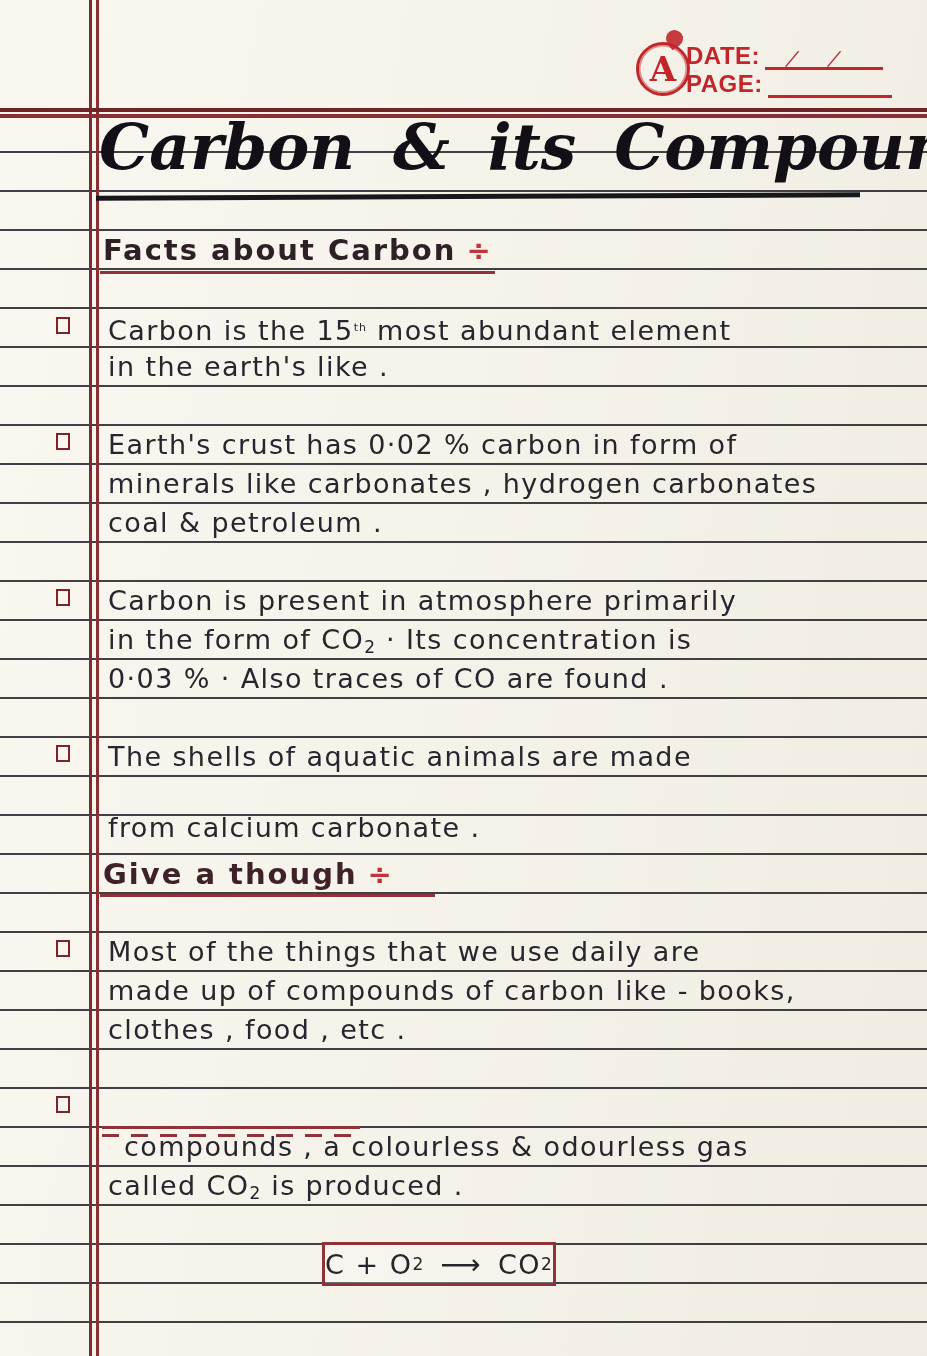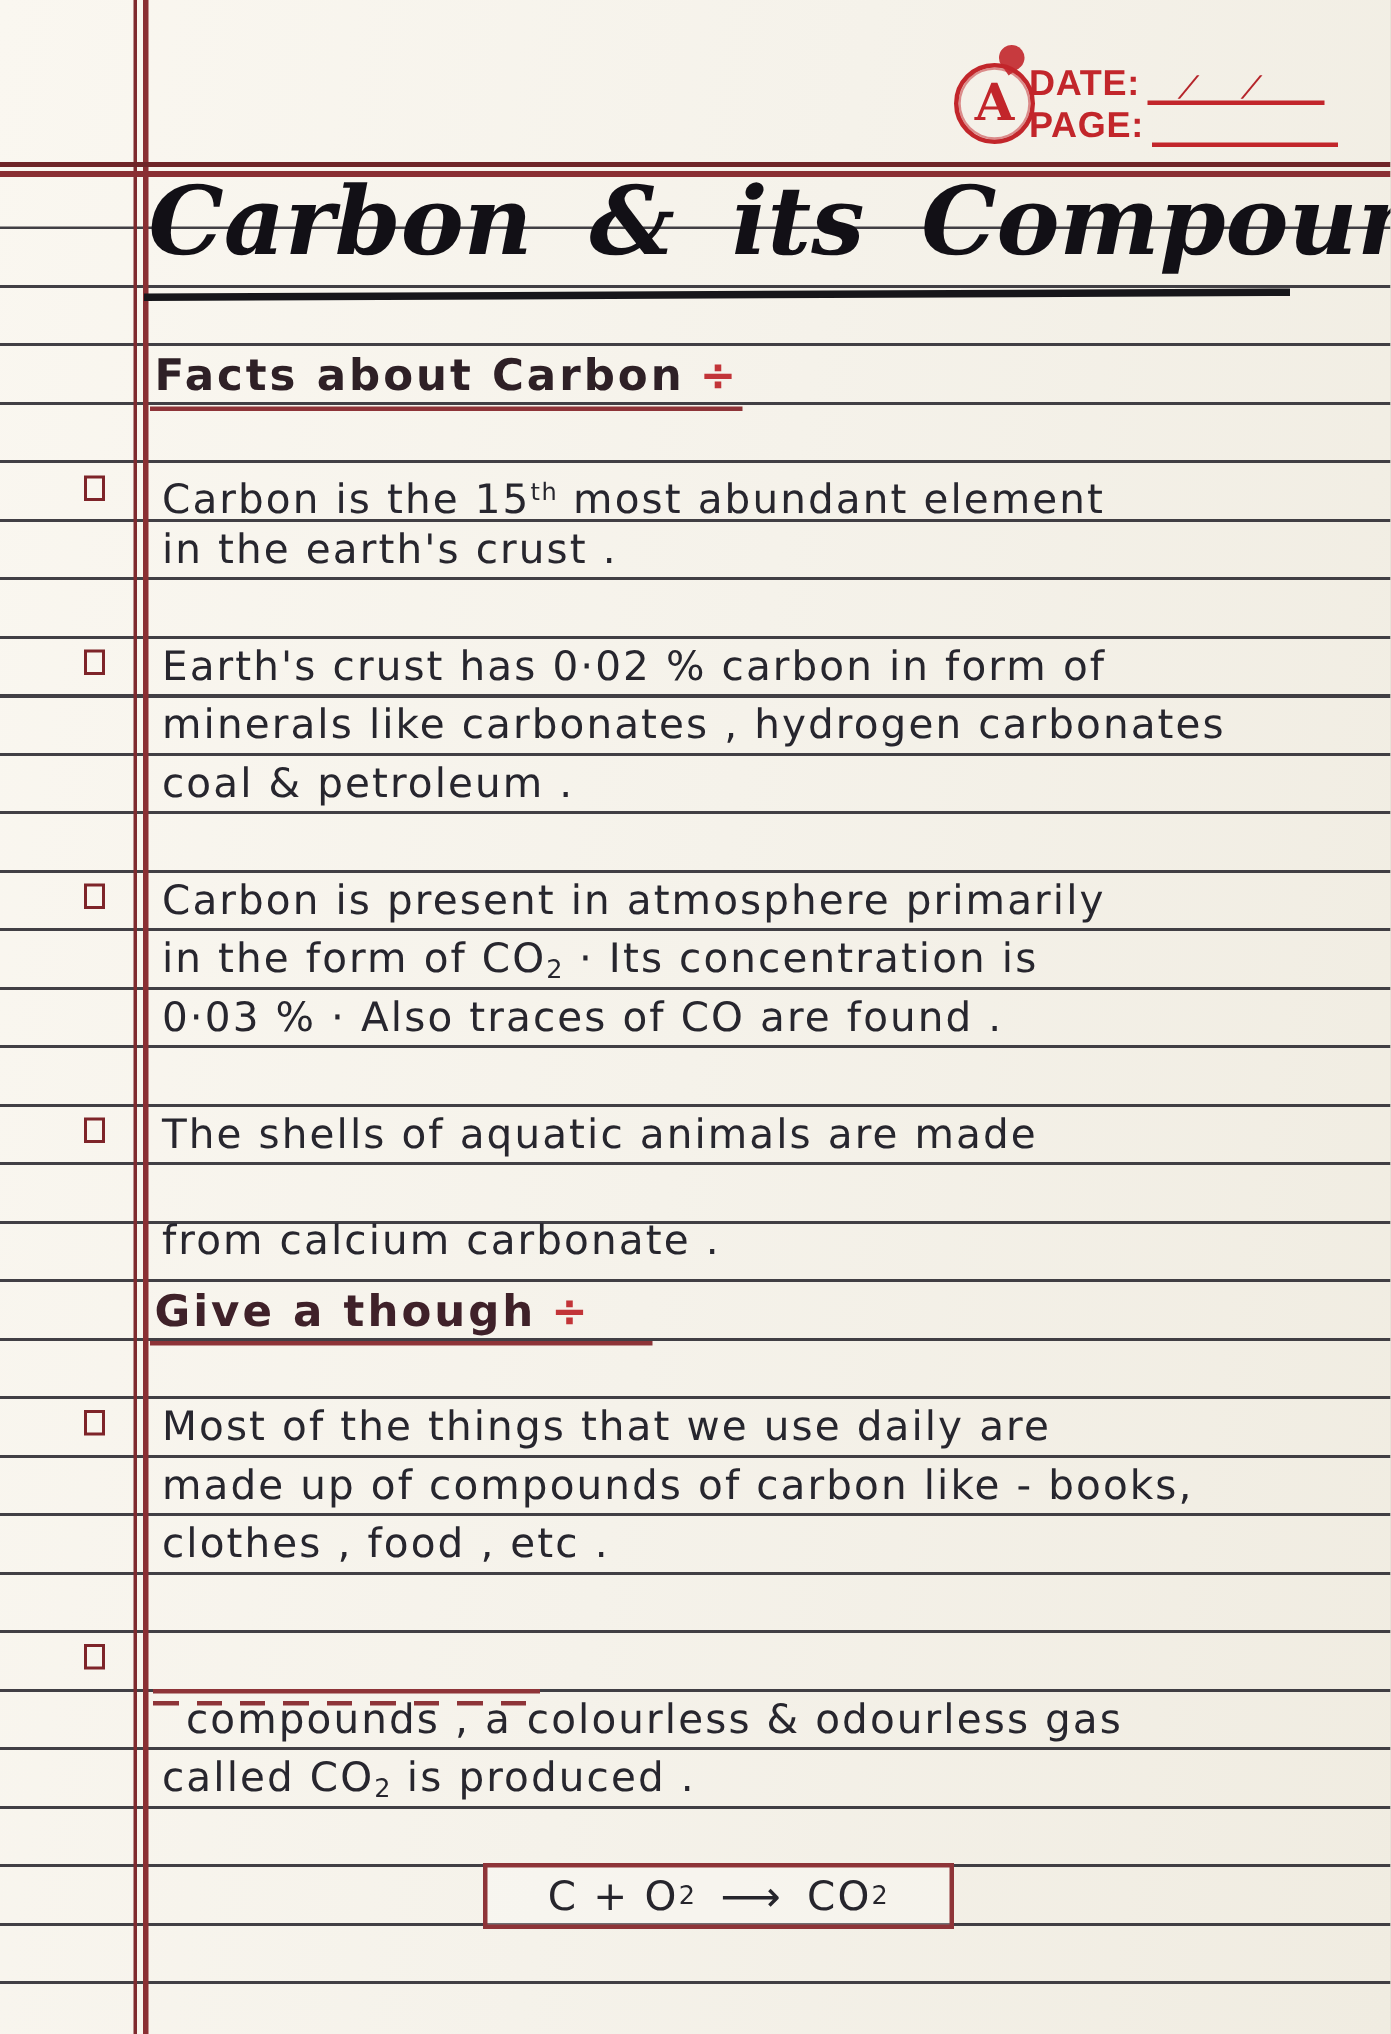--- a/index.html
+++ b/index.html
@@ -39,34 +39,34 @@
     font-style:italic; font-weight:bold; font-size:63px; color:#121016; letter-spacing:0px; word-spacing:16px;
     white-space:nowrap; }
   .title-underline { position:absolute; left:96px; top:194px; width:764px; height:4.5px; background:#17161a; transform:rotate(-0.25deg); }
 
   
   .row { position:absolute; left:108px; height:39px; line-height:40px; white-space:nowrap; }
   .body-text { font-size:27px; letter-spacing:1.4px; color:#27262e; }
   .heading { font-size:29px; letter-spacing:2px; color:#3f2129; font-weight:bold;text-align:center; }
   .heading-facts { color:#2e2026; }
   .mark { color:#c23438; font-weight:bold; margin-left:10px; }
-  sup { font-size:16px; vertical-align:9px; letter-spacing:1px; }
+  sup { font-size:11px; vertical-align:9px; letter-spacing:1px; }
   sub { font-size:17px; vertical-align:-4px; letter-spacing:1px; }
   .u-red { position:absolute; height:3px; background:#8e3438; }
 
   
   .bullet { position:absolute; left:56px; width:14px; height:17px; border:2.5px solid #7e2429; background:transparent; }
 
   
   .tc-solid { position:absolute; left:102px; top:1126px; width:258px; height:2.5px; background:#8e3438; }
   .tc-dashed { position:absolute; left:102px; top:1134px; width:258px; height:2.5px;
     background:repeating-linear-gradient(90deg,#8e3438 0 17px, transparent 17px 29px); }
 
   
-  .eq-box { position:absolute; left:322px; top:1242px; width:314px; height:44px; border:3px solid #8e3438;
+  .eq-box { position:absolute; left:322px; top:1242px; width:234px; height:44px; border:3px solid #8e3438;
     display:flex; align-items:center; justify-content:center; font-size:27px; letter-spacing:1.5px; color:#26252c; background:rgba(255,255,255,.25); }
   .eq-arrow { margin:0 16px; font-size:28px; }
 </style>
 </head>
 <body>
 
 <div class="sheet">
 
   <div class="rules"></div>
   <div class="v-margin"></div>
@@ -88,21 +88,21 @@
 
   <div class="row heading heading-facts" style="top:230px; left:103px;">
     <span>Facts about Carbon</span><span class="mark">÷</span>
   </div>
   <div class="u-red" style="left:100px; top:271px; width:395px;"></div>
 
   <div class="bullet" style="top:317px;"></div>
   <div class="row body-text" style="top:308px;">
     <span>Carbon is the 15</span><sup>th</sup><span> most abundant element</span>
   </div>
-  <div class="row body-text" style="top:347px;">in the earth's crust .</div>
+  <div class="row body-text" style="top:347px;">in the earth's like .</div>
 
   <div class="bullet" style="top:433px;"></div>
   <div class="row body-text" style="top:425px;">Earth's crust has 0·02 % carbon in form of</div>
   <div class="row body-text" style="top:464px;">minerals like carbonates , hydrogen carbonates</div>
   <div class="row body-text" style="top:503px;">coal &amp; petroleum .</div>
 
   <div class="bullet" style="top:589px;"></div>
   <div class="row body-text" style="top:581px;">Carbon is present in atmosphere primarily</div>
   <div class="row body-text" style="top:620px;">
     <span>in the form of CO</span><sub>2</sub><span> · Its concentration is</span>

